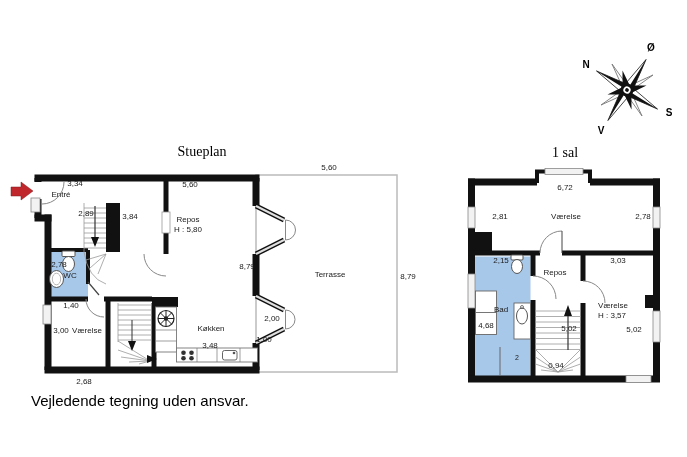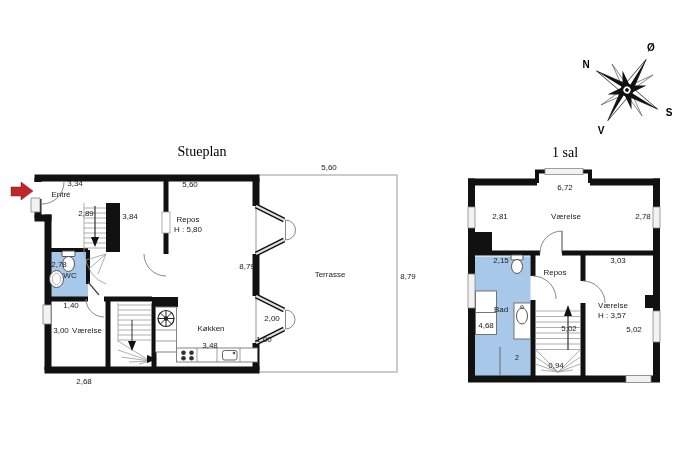--- a/index.html
+++ b/index.html
@@ -290,14 +290,15 @@
   <div class="lbl" style="left:569px;top:329px">5,02</div>
   <div class="lbl" style="left:634px;top:330px">5,02</div>
   <div class="lbl" style="left:556px;top:366px">0,94</div>
   <div class="lbl tiny" style="left:517px;top:357px">2</div>
 
   <div class="compass-letter" style="left:586px;top:64px">N</div>
   <div class="compass-letter" style="left:651px;top:47px">Ø</div>
   <div class="compass-letter" style="left:669px;top:112px">S</div>
   <div class="compass-letter" style="left:601px;top:130px">V</div>
 
+  <div class="footer-text">Vejledende tegning uden ansvar.</div>
 
 </div>
 
 </body></html>

